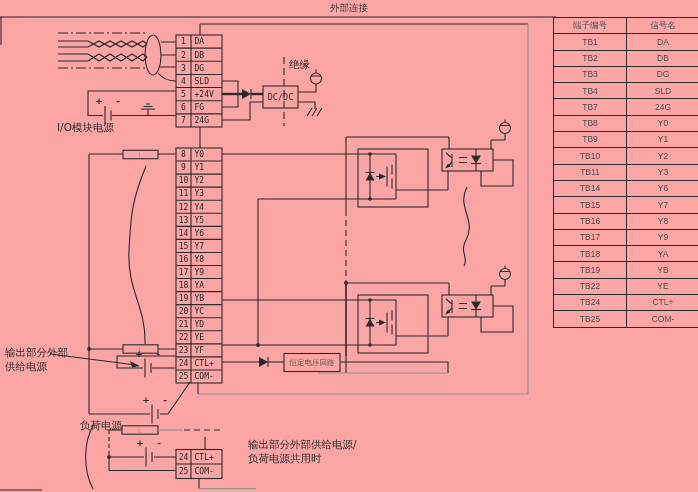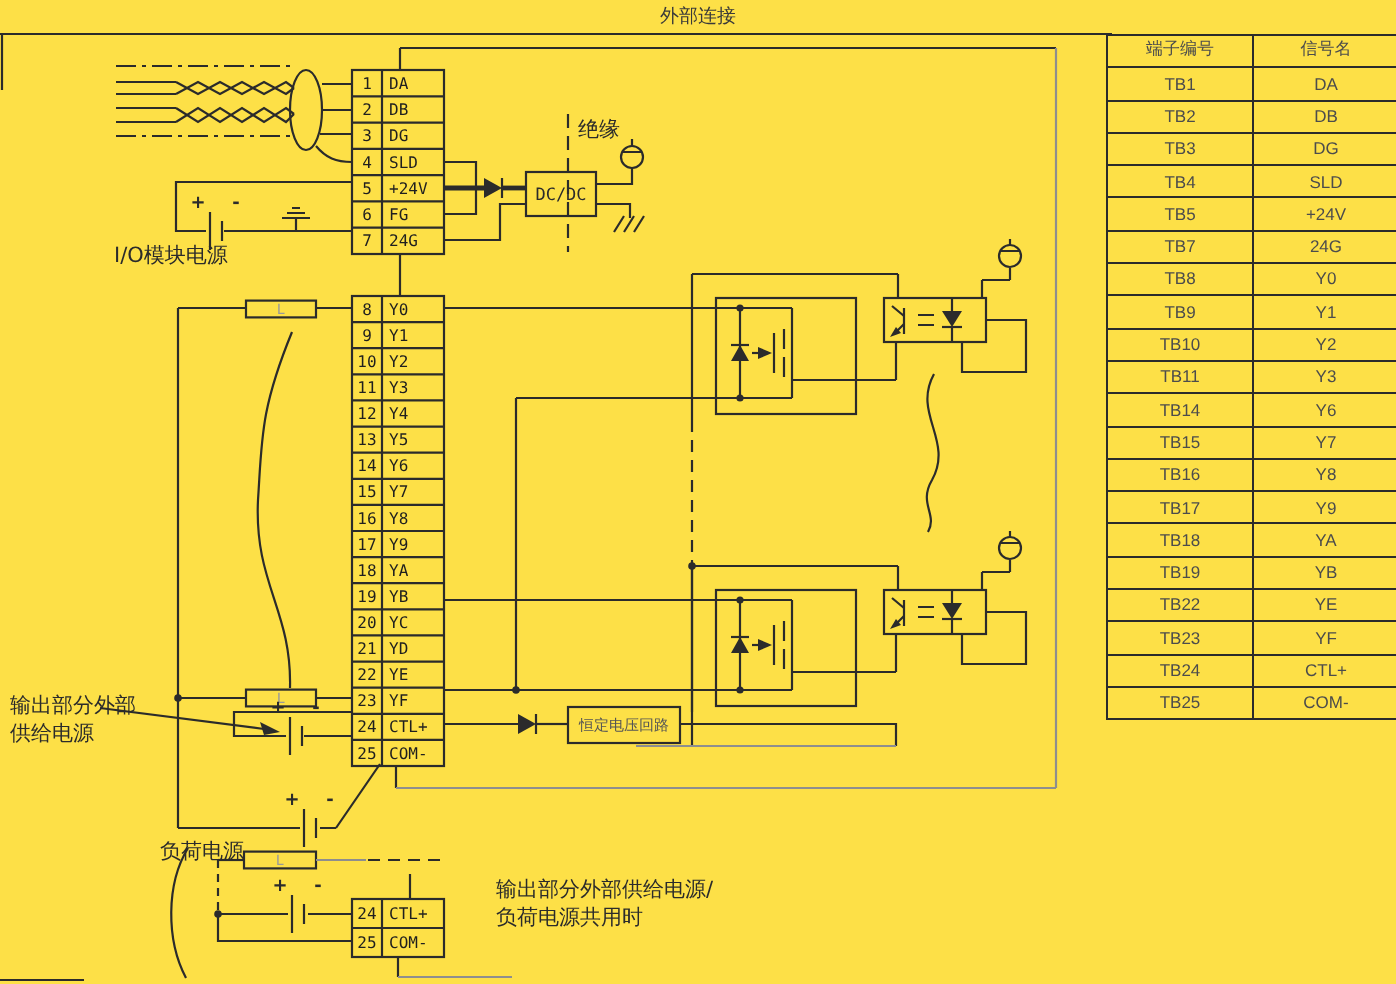--- a/index.html
+++ b/index.html
@@ -1,16 +1,16 @@
 <!DOCTYPE html>
 <html style="--ink: #2b2b2b; --grey: #8e8e8e; --tabletext: #4c4c4c;"><head>
 <meta charset="utf-8">
 <style>
   html,body{margin:0;padding:0;background:#f6f6f4;}
-  #page{position:relative;width:698px;height:492px;background:#fde047;overflow:hidden;
+  #page{position:relative;width:698px;height:492px;background:#fca5a5;overflow:hidden;
         font-family:"DejaVu Sans",sans-serif;}
   svg text{fill:var(--ink,#2b2b2b);}
   .ln{stroke:var(--ink,#2b2b2b);stroke-width:1.1;fill:none;}
   .gy{stroke:var(--grey,#8e8e8e);}
   .th2{stroke-width:2.4;}
   .fill{fill:var(--ink,#2b2b2b);stroke:none;}
   .lbl{font-size:10.5px;}
   .ttl{font-size:9.5px;fill:#3a3a3a;}
   .boxlbl{font-size:8.5px;font-family:"DejaVu Sans Mono",monospace;}
   .cvlbl{font-size:7.5px;fill:#555;}
@@ -337,24 +337,20 @@
           </tr>
           <tr>
             <td class="c1">TB3</td>
             <td>DG</td>
           </tr>
           <tr>
             <td class="c1">TB4</td>
             <td>SLD</td>
           </tr>
           <tr>
-            <td class="c1">TB5</td>
-            <td>+24V</td>
-          </tr>
-          <tr>
             <td class="c1">TB7</td>
             <td>24G</td>
           </tr>
           <tr>
             <td class="c1">TB8</td>
             <td>Y0</td>
           </tr>
           <tr>
             <td class="c1">TB9</td>
             <td>Y1</td>
@@ -387,24 +383,20 @@
             <td class="c1">TB18</td>
             <td>YA</td>
           </tr>
           <tr>
             <td class="c1">TB19</td>
             <td>YB</td>
           </tr>
           <tr>
             <td class="c1">TB22</td>
             <td>YE</td>
-          </tr>
-          <tr>
-            <td class="c1">TB23</td>
-            <td>YF</td>
           </tr>
           <tr>
             <td class="c1">TB24</td>
             <td>CTL+</td>
           </tr>
           <tr>
             <td class="c1">TB25</td>
             <td>COM-</td>
           </tr>
         </tbody>

